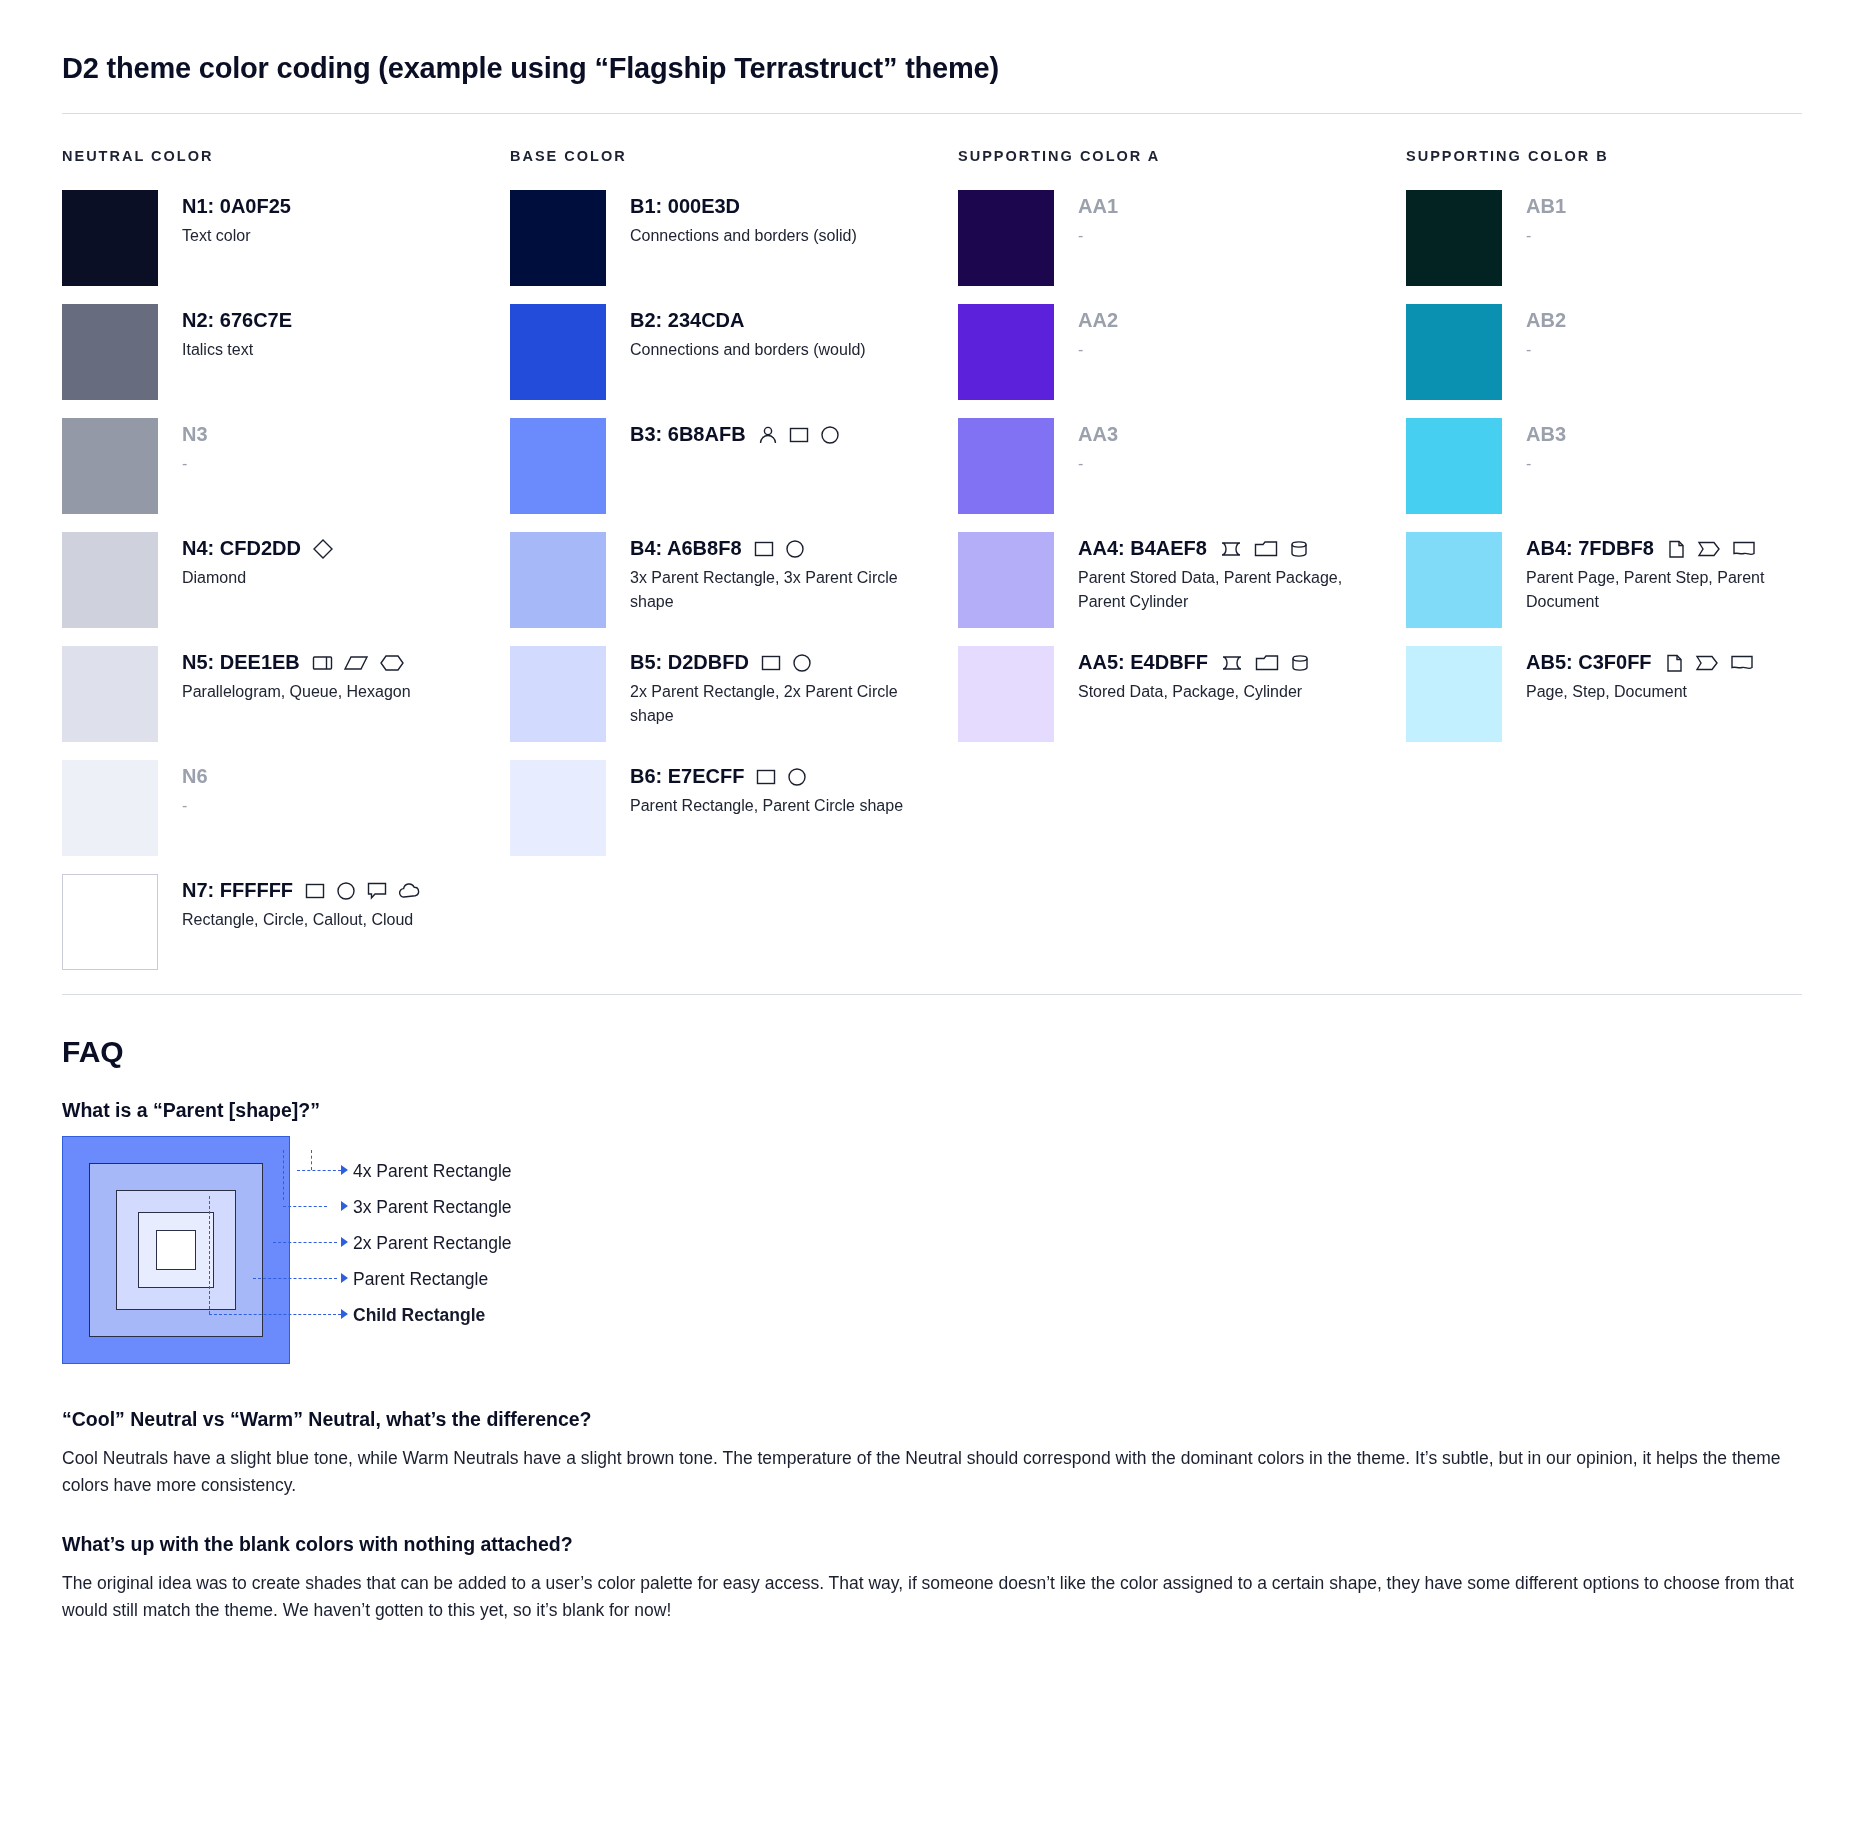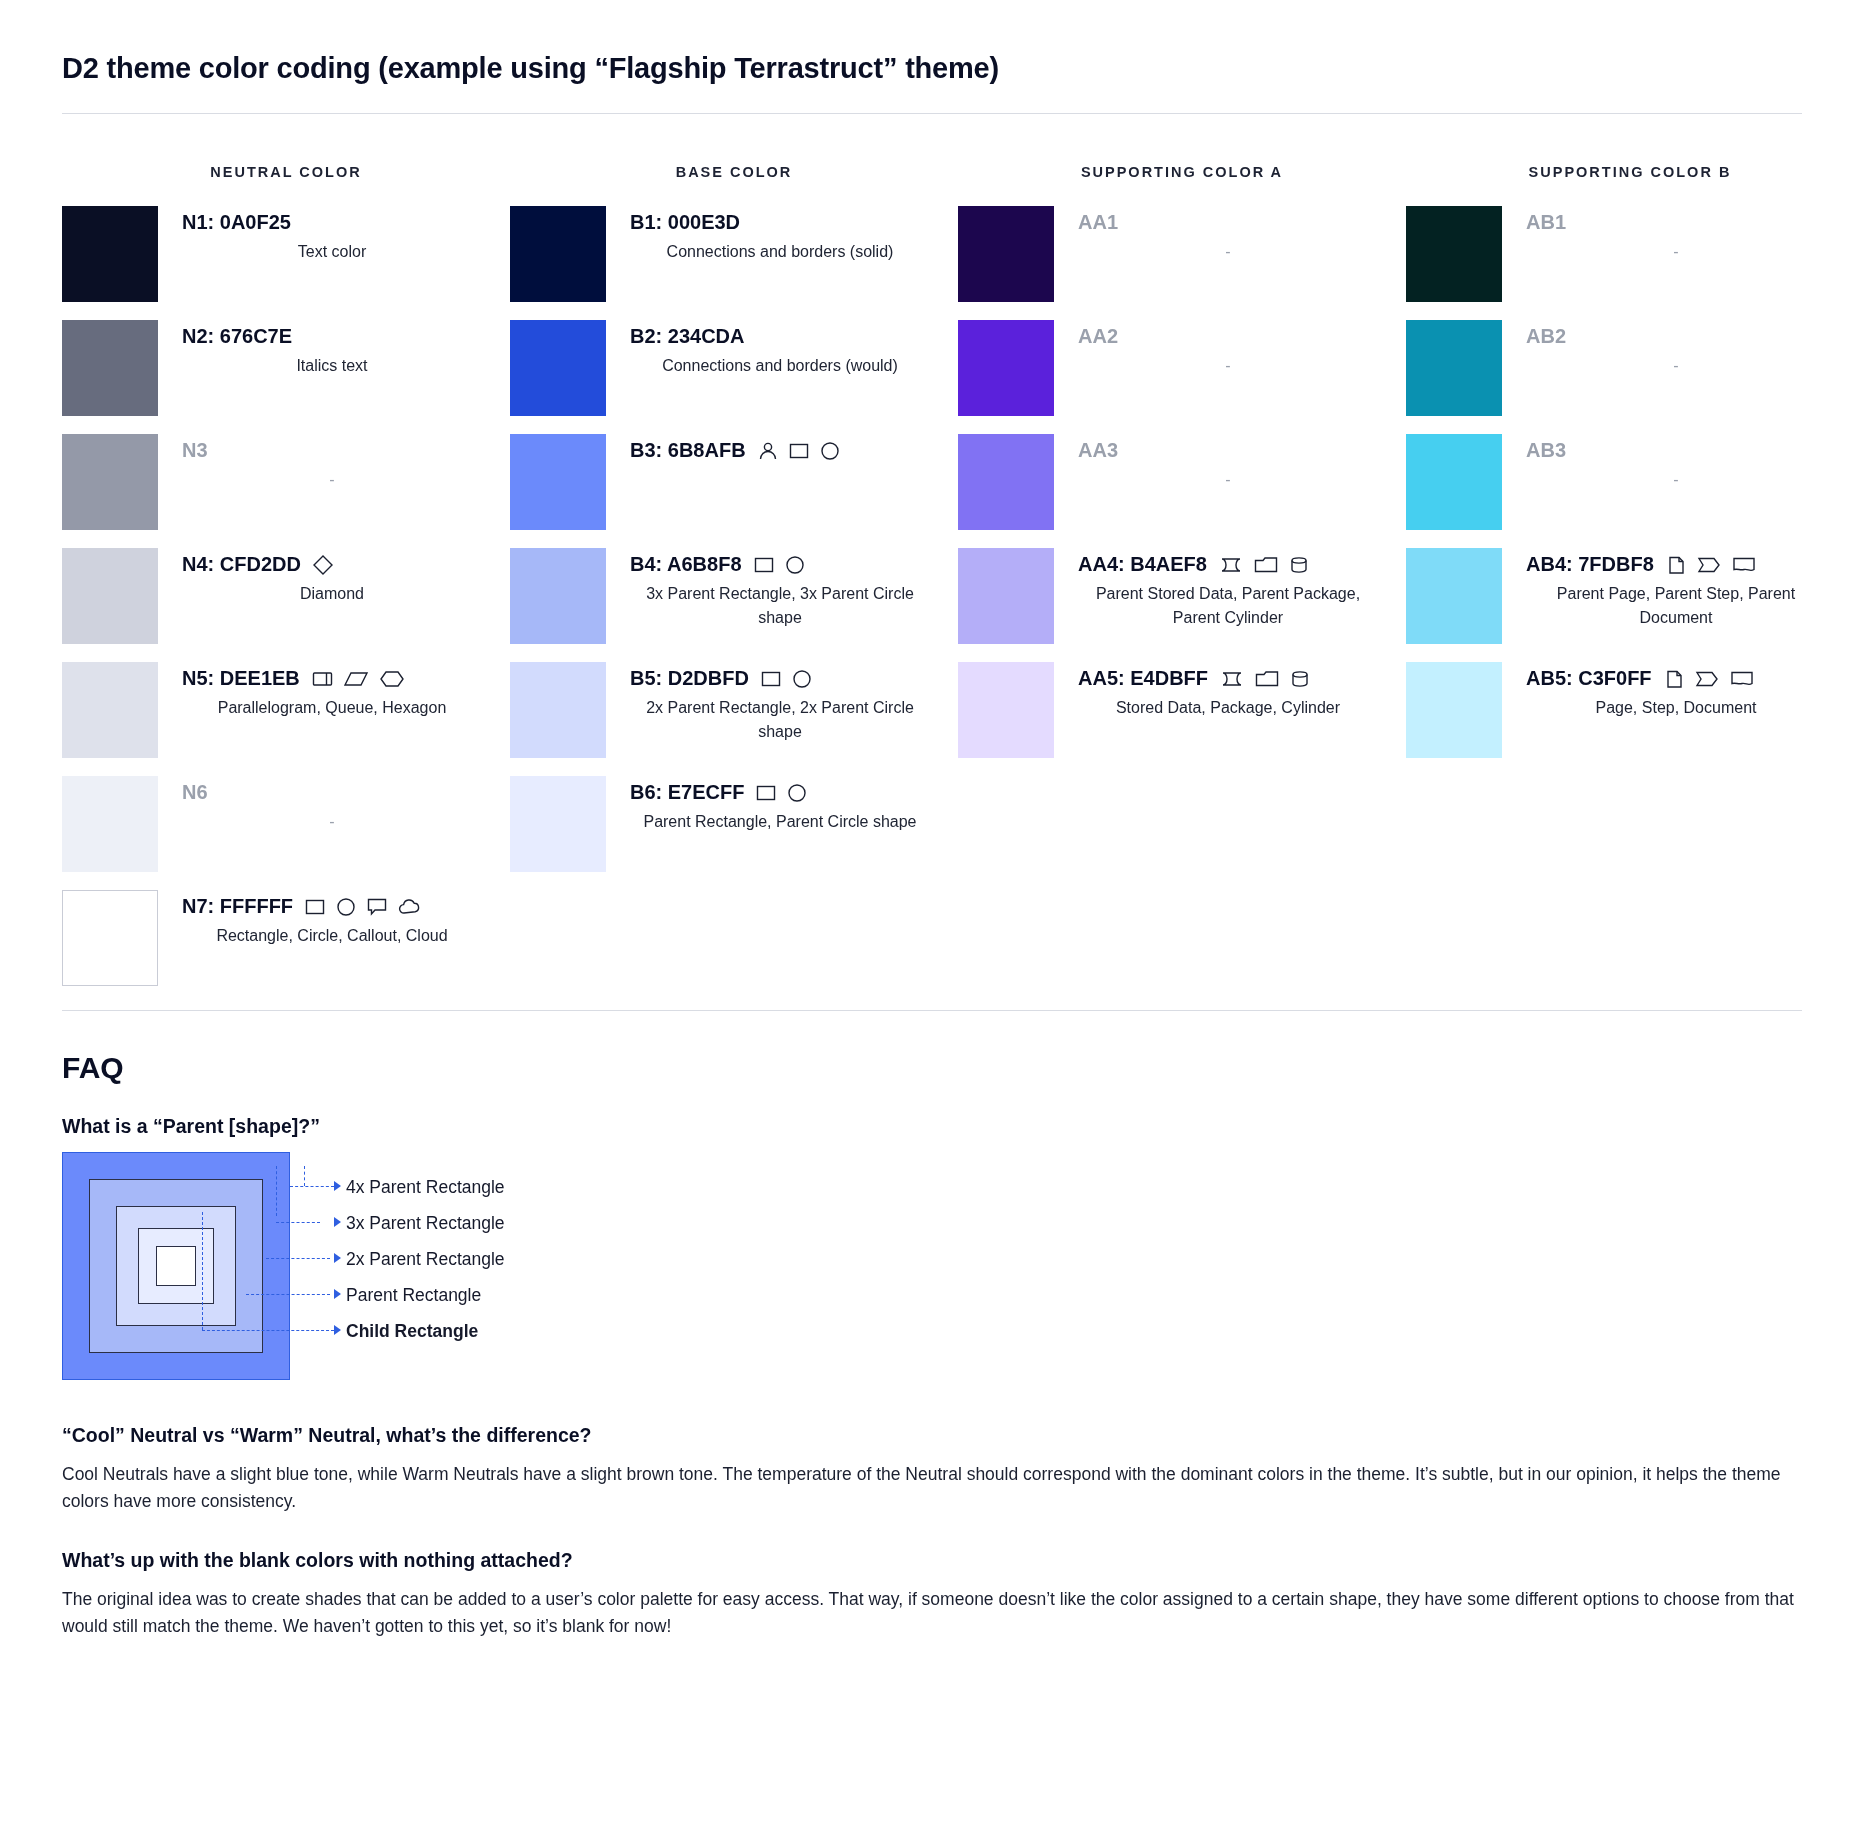--- a/index.html
+++ b/index.html
@@ -26,23 +26,22 @@
     margin: 0 0 28px 0;
   }
   .rule {
     height: 1px;
     background: #d9dce3;
     width: 100%;
     margin: 0;
   }
   .columns {
     display: flex;
-    margin-top: 50px;
+    margin-top: 34px;
     gap: 0;
-    text-align: center;
   }
   .col {
     width: 448px;
     flex: 0 0 448px;
   }
   .col-head {
     font-size: 14.5px;
     font-weight: bold;
     letter-spacing: 2px;
     color: #1d2233;
@@ -123,20 +122,21 @@
     margin: 0 0 30px 0;
     max-width: 1745px;
   }
   .faq-block {
     margin-bottom: 34px;
   }
   .nest-wrap {
     display: flex;
     align-items: flex-start;
     margin: 10px 0 44px 0;
+    gap: 7px;
   }
   .nest-diagram {
     position: relative;
     width: 228px;
     height: 228px;
   }
   .nest-labels {
     position: relative;
     width: 420px;
     height: 228px;

